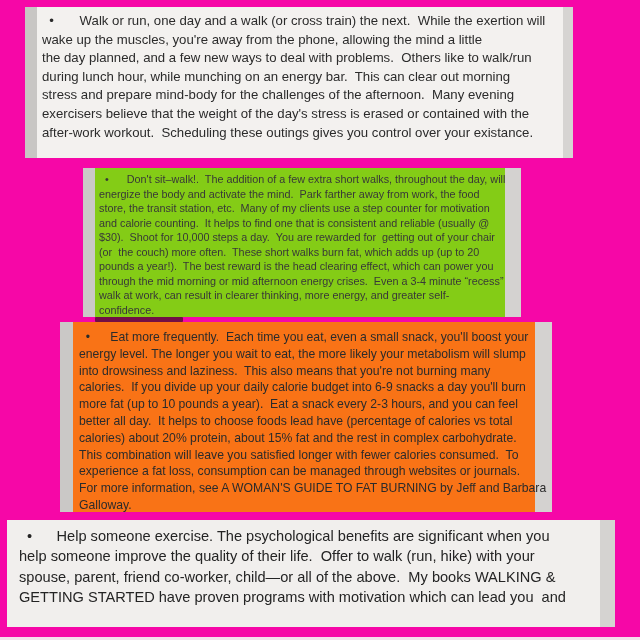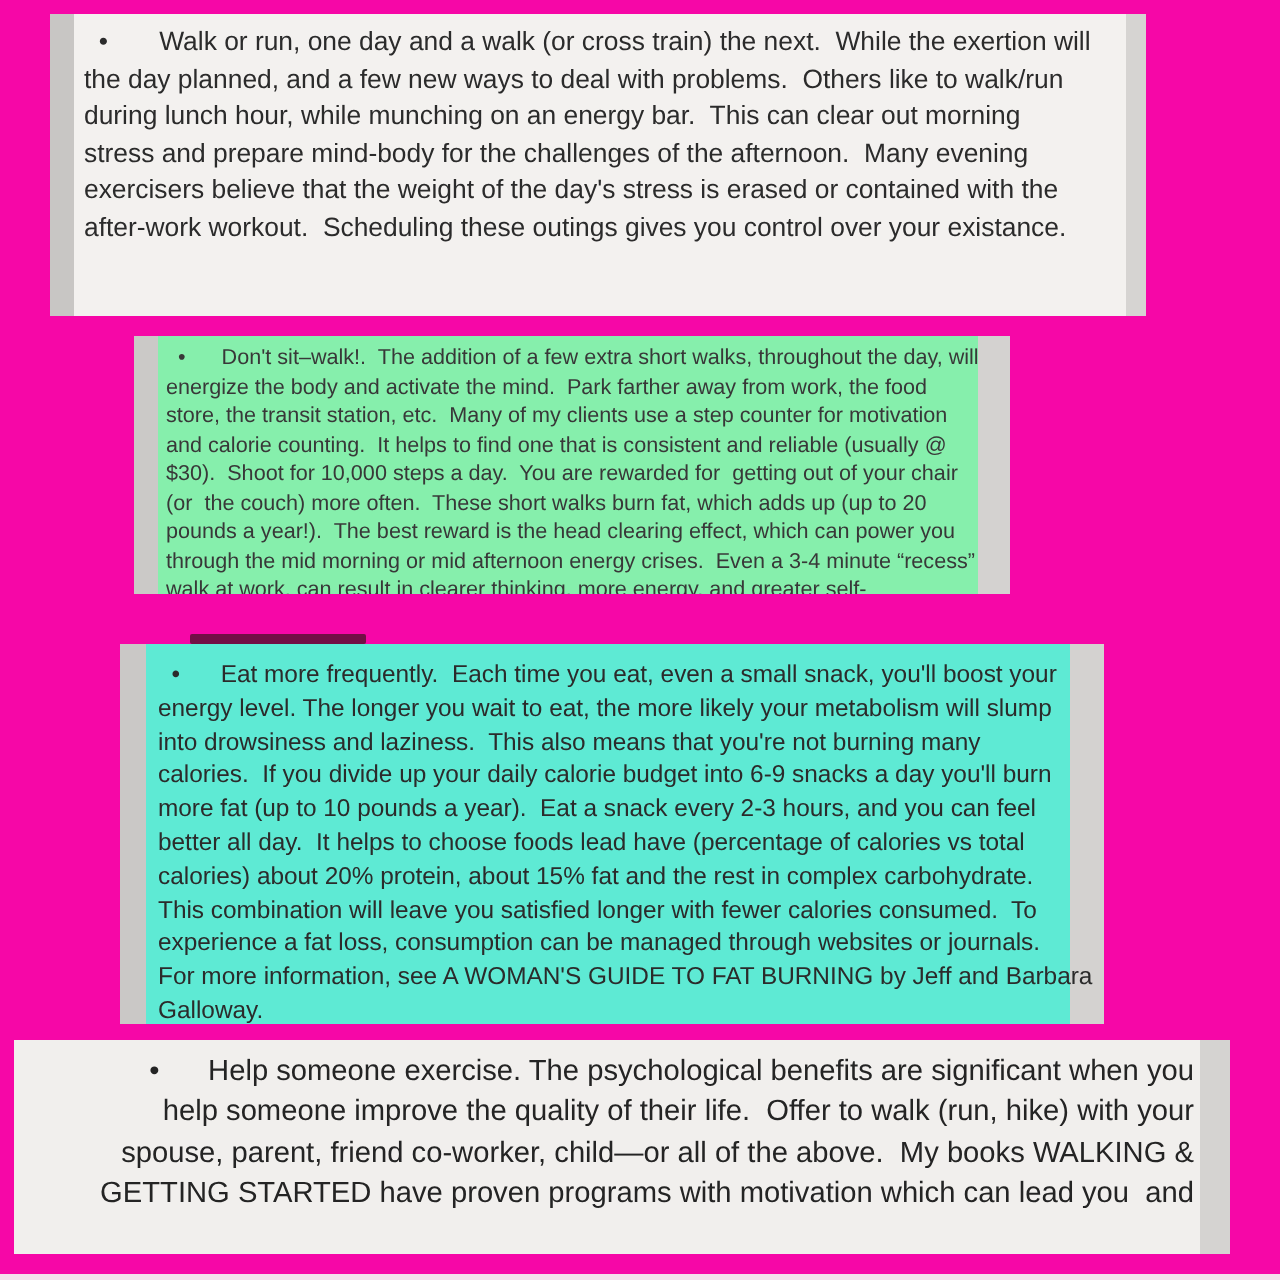--- a/index.html
+++ b/index.html
@@ -12,53 +12,54 @@
   .text{position:absolute;color:#2b2b2b;}
   .ln{white-space:pre;}
 
   
   .b1{left:25px;top:7px;width:548px;height:151px;background:#F3F1EF;}
   .b1 .strip.left{width:12px;background:#C8C6C4;}
   .b1 .strip.right{width:10px;background:#D6D4D2;}
   .b1 .text{left:17px;top:5px;right:13px;font-size:13.2px;line-height:18.6px;}
 
   
-  .b2{left:67px;top:168px;width:438px;height:129px;background:#86efac;}
+  .b2{left:83px;top:168px;width:438px;height:149px;background:#84cc16;}
   .b2 .strip.left{width:12px;background:#CBC9C7;}
   .b2 .strip.right{width:16px;background:#D4D2D0;}
   .b2 .text{left:16px;top:4px;right:18px;font-size:10.8px;line-height:14.5px;color:#383838;}
 
   
-  .b3{left:60px;top:322px;width:492px;height:190px;background:#5eead4;}
+  .b3{left:60px;top:322px;width:492px;height:190px;background:#f97316;}
   .b3 .strip.left{width:13px;background:#CAC8C6;}
   .b3 .strip.right{width:17px;background:#D4D2D0;}
   .b3 .text{left:19px;top:7px;right:20px;font-size:12.2px;line-height:16.8px;}
 
   
-  .b4{left:7px;top:520px;width:608px;height:107px;background:#F1EFED;text-align:right;}
+  .b4{left:7px;top:520px;width:608px;height:107px;background:#F1EFED;}
   .b4 .strip.right{width:15px;background:#D5D3D1;}
   .b4 .text{left:12px;top:6px;right:18px;font-size:14.6px;line-height:20.3px;color:#242424;}
 
   
   .smudge{position:absolute;left:95px;top:317px;width:88px;height:5px;
           background:#5b1034;opacity:.85;border-radius:1px;}
 
   
   .bottom-strip{position:absolute;left:0;right:0;bottom:0;height:3px;background:#F4DFEC;}
 </style>
 </head>
 <body>
 
 <div class="canvas" style="background: rgb(246, 7, 167);">
 
   <div class="paper b1">
     <div class="strip left"></div>
     <div class="strip right"></div>
     <div class="text">
       <div class="ln">  •       Walk or run, one day and a walk (or cross train) the next.  While the exertion will</div>
+      <div class="ln">wake up the muscles, you're away from the phone, allowing the mind a little</div>
       <div class="ln">the day planned, and a few new ways to deal with problems.  Others like to walk/run</div>
       <div class="ln">during lunch hour, while munching on an energy bar.  This can clear out morning</div>
       <div class="ln">stress and prepare mind-body for the challenges of the afternoon.  Many evening</div>
       <div class="ln">exercisers believe that the weight of the day's stress is erased or contained with the</div>
       <div class="ln">after-work workout.  Scheduling these outings gives you control over your existance.</div>
     </div>
   </div>
 
   <div class="paper b2">
     <div class="strip left"></div>

